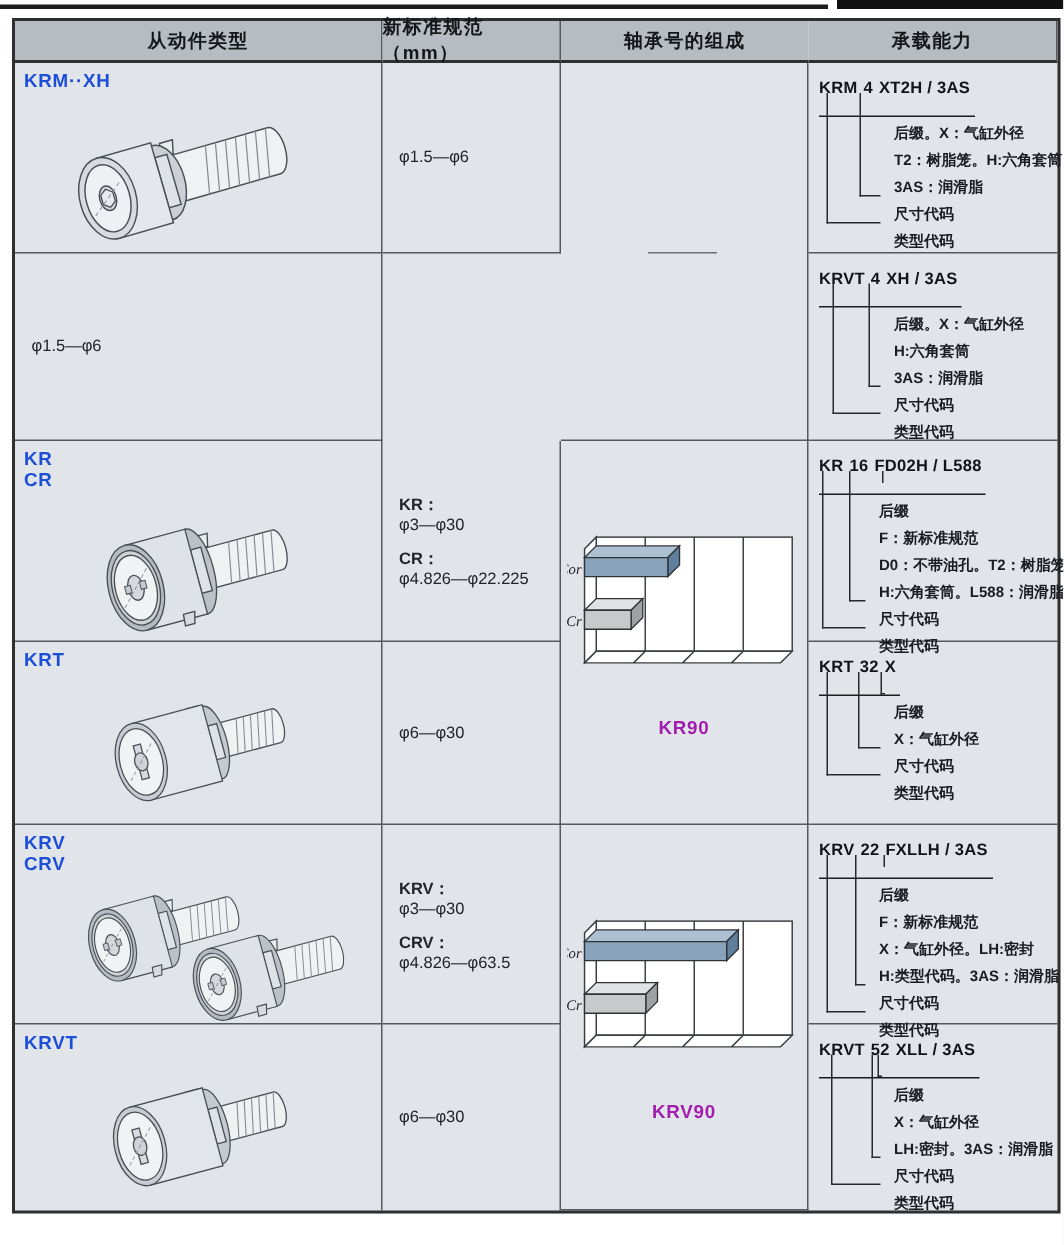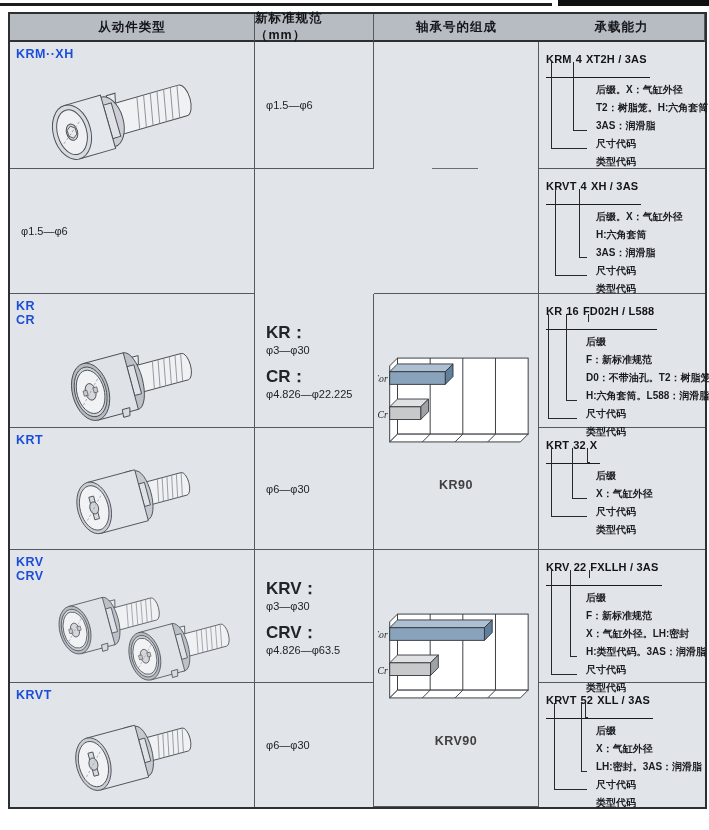--- a/index.html
+++ b/index.html
@@ -14,25 +14,25 @@
        grid-template-rows:28px 127px 125px 134px 122px 133px 124px;}
   .cell{border-right:1px solid #55585c;border-bottom:1px solid #55585c;box-sizing:border-box;position:relative;}
   .cell.noR{border-right:none}
   .cell.noB{border-bottom:none}
   .hcell{background:#b7bcc3;border-bottom:2px solid #2e2f31;display:flex;align-items:center;justify-content:center;
          font-weight:bold;font-size:12.5px;color:#141619;letter-spacing:1px;}
   .typecell{padding:5px 6px;}
   .rowlabel{font-weight:bold;font-size:12.5px;line-height:14px;color:#1d4ed8;letter-spacing:.5px;}
   .ill{display:block;margin:2px auto 0 auto;}
   .diacell{display:flex;flex-direction:column;justify-content:center;padding-left:11px;font-size:11px;color:#212428;}
-  .diacell .b{font-weight:bold;font-size:17px;}
+  .diacell .b{font-weight:bold;font-size:11px;}
   .diacell .gap{height:9px;}
   .midash{position:absolute;left:58px;top:126px;width:46px;height:1px;background:#6a6d71;}
   .chartcell{display:flex;flex-direction:column;align-items:center;justify-content:center;}
-  .ctitle{font-weight:bold;font-size:12.5px;margin-top:30px;color:#404040;letter-spacing:.5px;}
+  .ctitle{font-weight:bold;font-size:12.5px;margin-top:30px;color:#a21caf;letter-spacing:.5px;}
   .blabel{font-family:"Liberation Serif","DejaVu Serif",serif;font-style:italic;font-size:10px;fill:#1d1f22;}
   .bar0 .bf{fill:#8aa3bc}.bar0 .bt{fill:#adc0d1}.bar0 .bs{fill:#5f7f9d}
   .bar1 .bf{fill:#c8c9cb}.bar1 .bt{fill:#e0e1e3}.bar1 .bs{fill:#9fa1a5}
   .barshape{stroke:#2f3236;stroke-width:.9}
   .frame{stroke:#3a3d41;stroke-width:1;fill:#ffffff}
   .frameline{stroke:#3a3d41;stroke-width:1;fill:none}
 
   .tree{padding:7px 3px 0 7px;font-weight:bold;}
   .dtitle{display:inline-block;border-bottom:1.5px solid #1b1c1e;padding:0 3px 12px 0;
           font-size:11px;letter-spacing:.2px;white-space:nowrap;color:#121417;}

